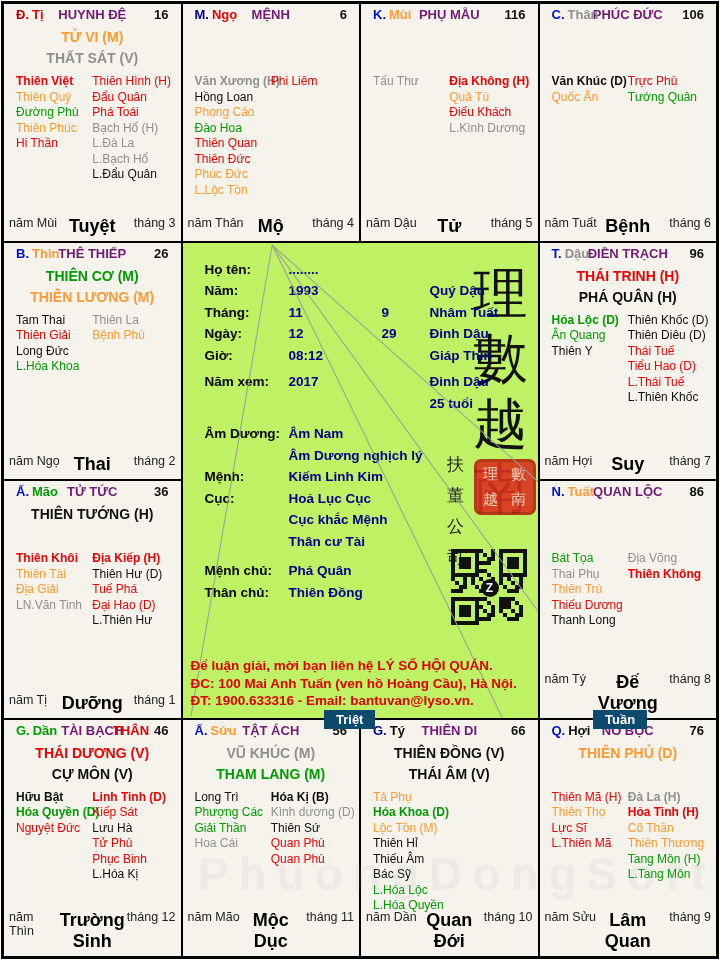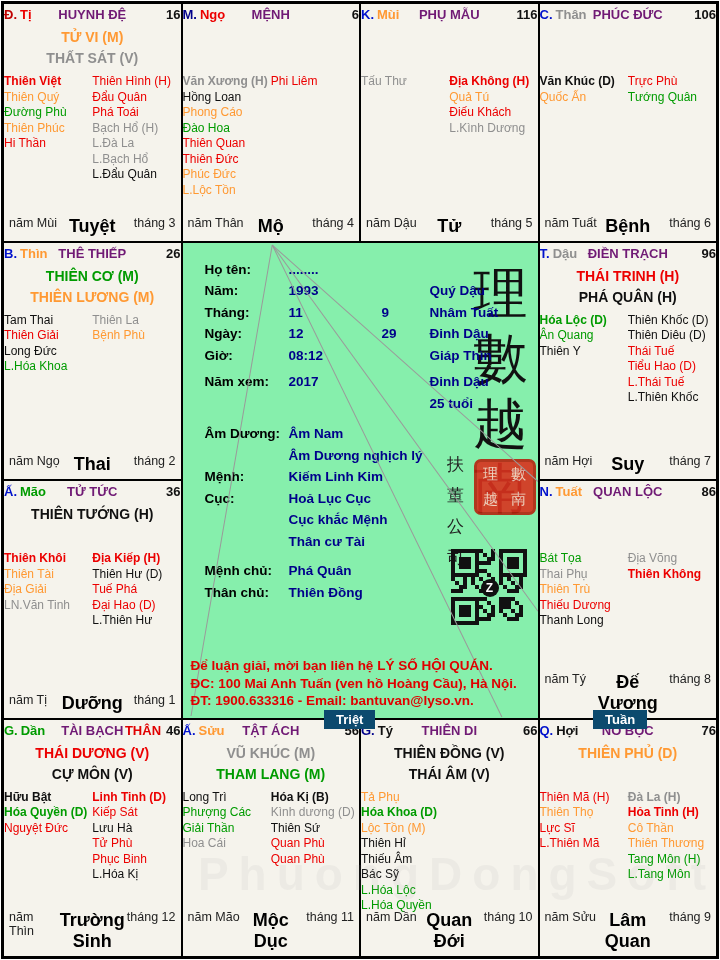--- a/index.html
+++ b/index.html
@@ -1,41 +1,41 @@
 <!DOCTYPE html>
 <html><head>
 <meta charset="utf-8">
 <style>
   html,body{margin:0;padding:0;background:#fff;}
   body{width:720px;height:960px;font-family:"Liberation Sans","DejaVu Sans",sans-serif;-webkit-font-smoothing:antialiased;}
   .board{position:relative;margin:1px;width:712px;height:952px;border:3px solid #000;
          display:grid;grid-template-columns:repeat(4,1fr);grid-template-rows:repeat(4,1fr);
          gap:2px;background:#000;box-sizing:content-box;}
-  .cell{position:relative;background:#f5f3ec;overflow:hidden;padding:3px 0;box-sizing:border-box;}
+  .cell{position:relative;background:#f5f3ec;overflow:hidden;padding:3px 12px;box-sizing:border-box;}
   .cell-head{position:relative;height:19px;font-size:13px;font-weight:bold;}
   .canchi{position:absolute;left:0;top:0;white-space:nowrap;}
   .canchi .branch{margin-left:3px;}
   .pname{display:block;text-align:center;color:#701a75;font-size:13px;}
   .pnum{position:absolute;right:0;top:0;color:#111;}
   .pnum .body{color:#e00000;margin-right:5px;}
   .mains{height:45px;margin-top:1px;text-align:center;}
   .main-star{font-size:14px;font-weight:bold;line-height:21px;white-space:nowrap;}
   .cols{display:flex;font-size:12px;line-height:15.5px;margin-top:2px;}
   .col{width:50%;}
   .star{white-space:nowrap;}
   .cell-foot{position:absolute;left:5px;right:5px;bottom:4px;display:flex;font-size:12.5px;color:#222;}
   .f-year{width:62px;}
   .f-stage{flex:1;text-align:center;font-weight:bold;color:#000;font-size:18px;}
   .f-month{width:62px;text-align:right;}
   
   .c-red{color:#ec0000}.c-orange{color:#ff9933}.c-green{color:#009b00}.c-gray{color:#8f8f8f}
   .c-black{color:#101010}.c-navy{color:#00008b}.c-blue{color:#0011cc}.c-darkred{color:#c00000}
   .b{font-weight:bold}
   
-  .center{grid-column:2 / span 2;grid-row:2 / span 2;position:relative;background:#86efac;overflow:hidden;}
+  .center{grid-column:2 / span 2;grid-row:2 / span 2;position:relative;background:#bef264;overflow:hidden;}
   .fan{position:absolute;inset:0;width:100%;height:100%;z-index:3;pointer-events:none;}
   .info{position:absolute;top:16px;left:22px;right:6px;z-index:2;font-size:13.5px;}
   .irow{line-height:21.5px;white-space:nowrap;}
   .ilabel{display:inline-block;width:84px;font-weight:bold;color:#000;}
   .iv1{display:inline-block;min-width:93px;font-weight:bold;color:#00008b;}
   .iv2{display:inline-block;width:48px;font-weight:bold;color:#00008b;}
   .iv3{font-weight:bold;color:#00008b;}
   .calligraphy{position:absolute;top:18px;right:4px;width:66px;text-align:center;z-index:1;
                font-family:"DejaVu Serif","Liberation Serif",serif;color:#111;}
   .calligraphy .big{font-size:54px;line-height:65px;}

